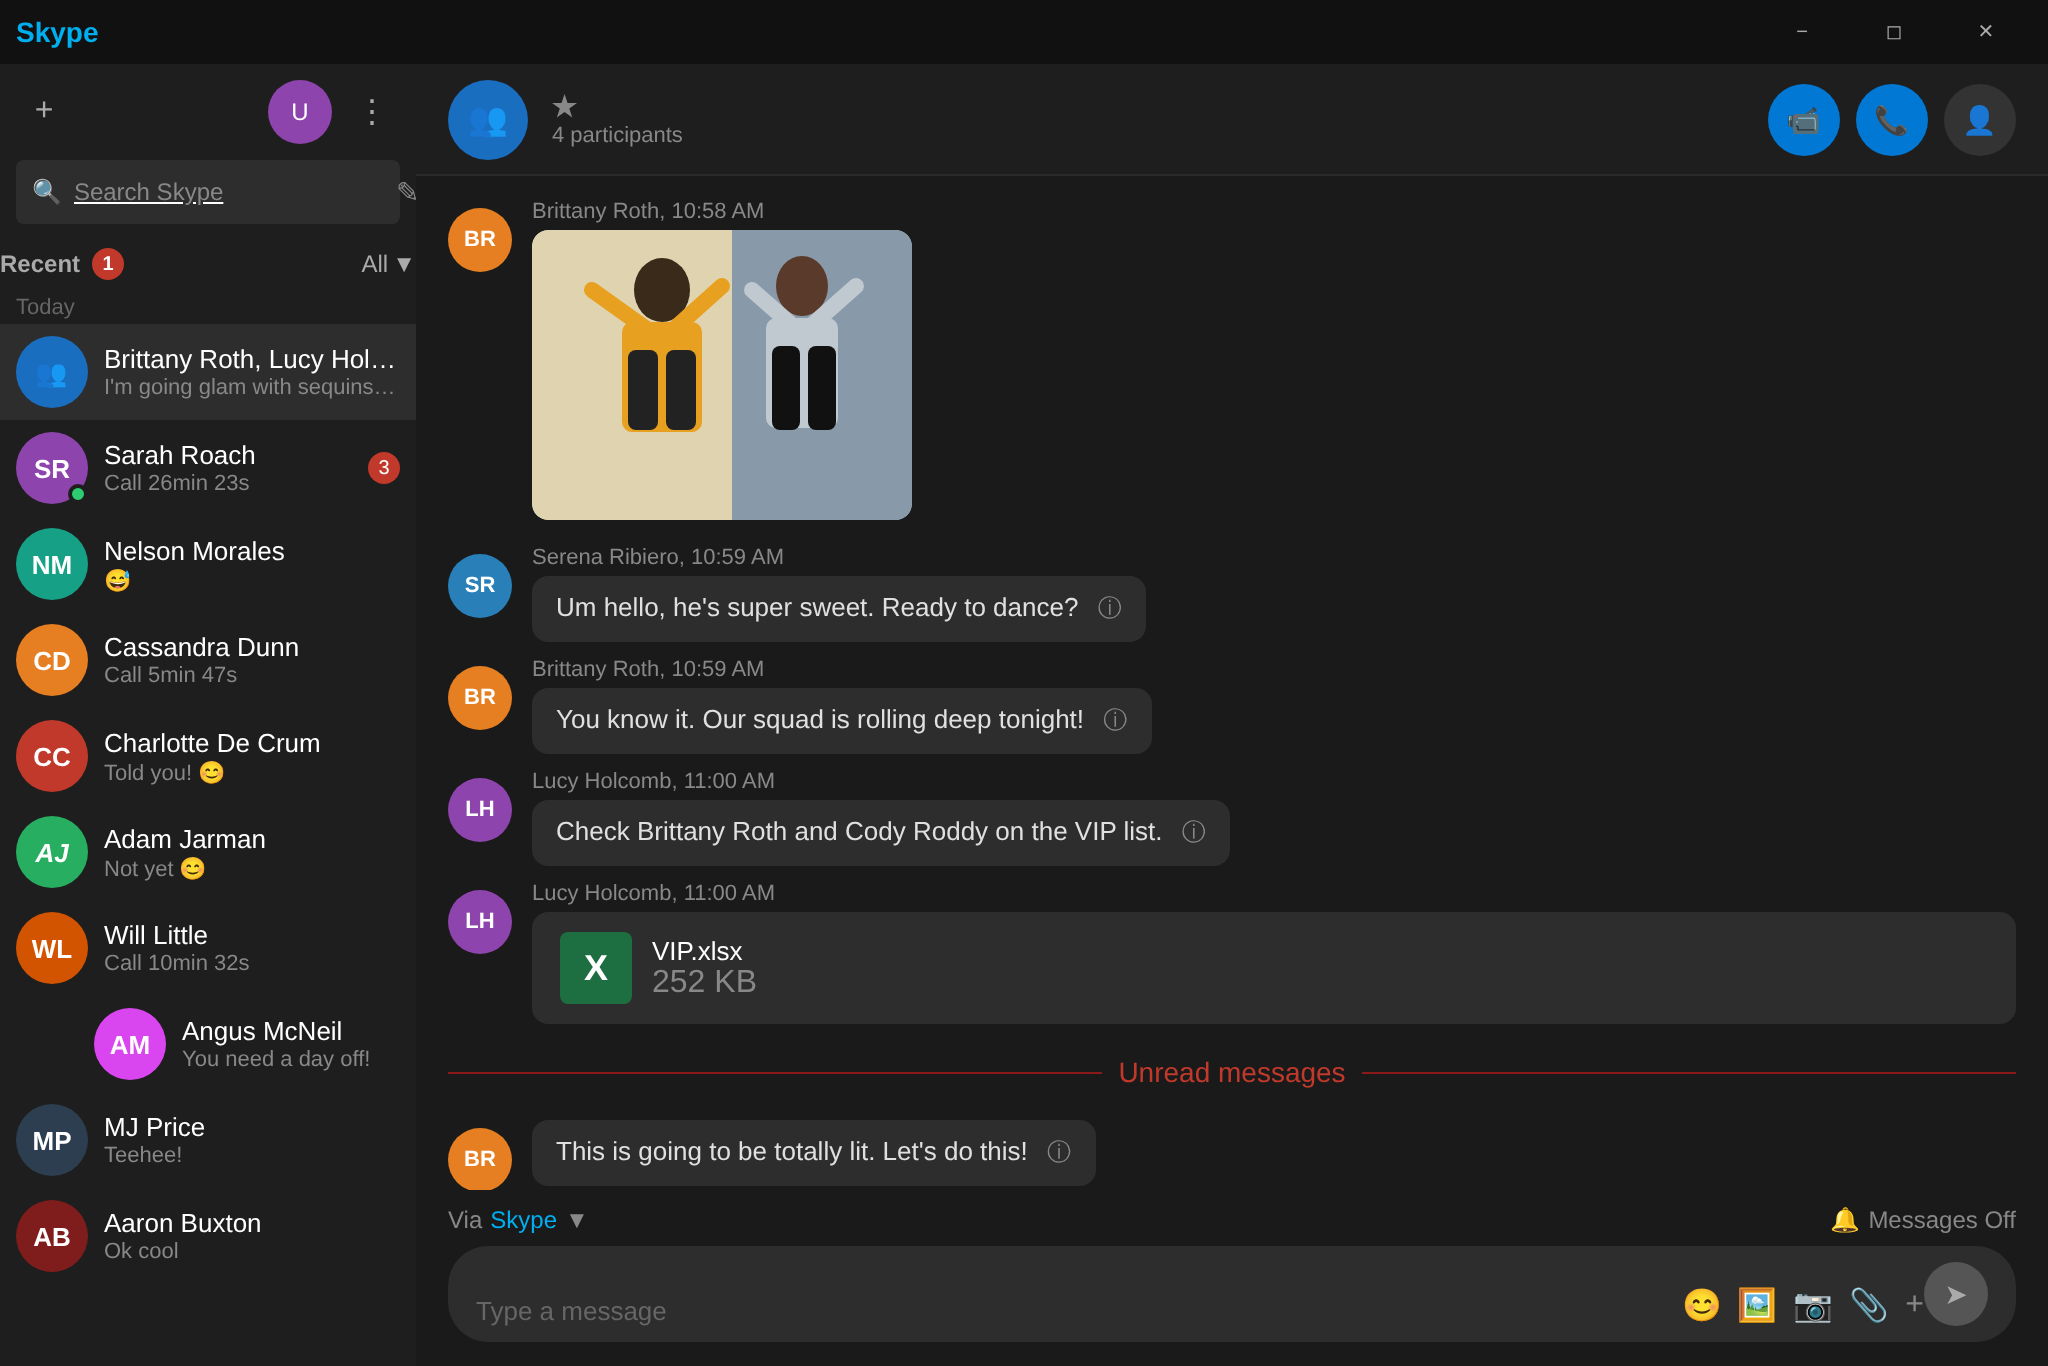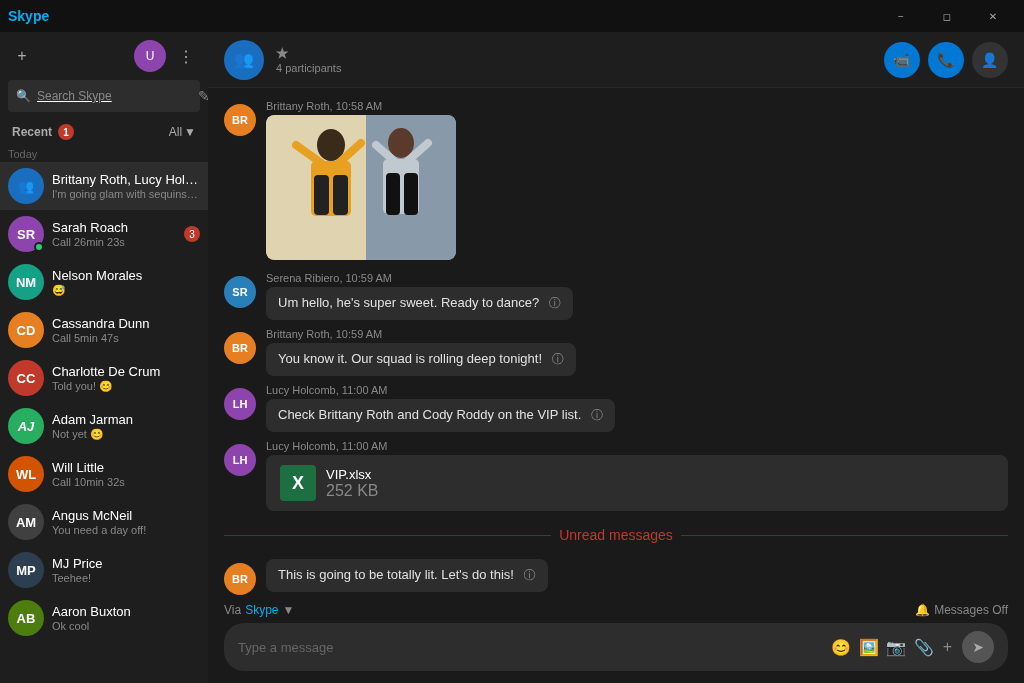--- a/index.html
+++ b/index.html
@@ -23,21 +23,21 @@
     .grid-btn { width: 28px; height: 28px; display: flex; align-items: center; justify-content: center; color: #aaa; cursor: pointer; }
 
     
     .search-bar { display: flex; align-items: center; margin: 0 8px 8px; background: #2d2d2d; border-radius: 4px; padding: 4px 8px; gap: 6px; }
     .search-input { background: none; border: none; color: #fff; font-size: 12px; flex: 1; outline: none; text-decoration: underline; }
     .search-input::placeholder { color: #888; }
     .search-icon { color: #888; font-size: 12px; }
     .compose-btn { width: 24px; height: 24px; display: flex; align-items: center; justify-content: center; color: #888; cursor: pointer; font-size: 14px; }
 
     
-    .recent-header { display: flex; align-items: center; justify-content: space-between; padding: 4px 12px; }
+    .recent-header { display: flex; align-items: center; justify-content: space-between; padding: 4px 0; }
     .recent-label { font-size: 12px; color: #aaa; font-weight: 600; display: flex; align-items: center; gap: 6px; }
     .badge-red { background: #c0392b; color: #fff; font-size: 10px; border-radius: 50%; width: 16px; height: 16px; display: flex; align-items: center; justify-content: center; }
     .all-btn { font-size: 12px; color: #aaa; cursor: pointer; display: flex; align-items: center; gap: 2px; }
     .today-label { font-size: 11px; color: #666; padding: 4px 8px 2px; }
 
     
     .contact-list { flex: 1; overflow-y: auto; }
     .contact-list::-webkit-scrollbar { width: 4px; }
     .contact-list::-webkit-scrollbar-track { background: transparent; }
     .contact-list::-webkit-scrollbar-thumb { background: #444; border-radius: 2px; }
@@ -46,23 +46,23 @@
     .contact-item.active { background: #2d2d2d; }
     .contact-avatar { width: 36px; height: 36px; border-radius: 50%; flex-shrink: 0; display: flex; align-items: center; justify-content: center; font-size: 13px; font-weight: 600; color: #fff; position: relative; }
     .contact-avatar.group { background: #1a6ebf; }
     .contact-avatar.a1 { background: #8e44ad; }
     .contact-avatar.a2 { background: #2980b9; }
     .contact-avatar.a3 { background: #16a085; }
     .contact-avatar.a4 { background: #e67e22; }
     .contact-avatar.a5 { background: #c0392b; }
     .contact-avatar.a6 { background: #27ae60; font-style: italic; }
     .contact-avatar.a7 { background: #d35400; }
-    .contact-avatar.a8 { background: #404040; }
+    .contact-avatar.a8 { background: #d946ef; margin-left: 39px; }
     .contact-avatar.a9 { background: #2c3e50; }
-    .contact-avatar.a10 { background: #4d7c0f; text-align: right; }
+    .contact-avatar.a10 { background: #7f1d1d; text-align: right; }
     .status-dot { width: 10px; height: 10px; border-radius: 50%; background: #2ecc71; border: 2px solid #1e1e1e; position: absolute; bottom: 0; right: 0; }
     .contact-info { flex: 1; min-width: 0; }
     .contact-name { font-size: 13px; color: #fff; white-space: nowrap; overflow: hidden; text-overflow: ellipsis; }
     .contact-preview { font-size: 11px; color: #888; white-space: nowrap; overflow: hidden; text-overflow: ellipsis; margin-top: 1px; }
     .contact-badge { background: #c0392b; color: #fff; font-size: 10px; border-radius: 50%; width: 16px; height: 16px; display: flex; align-items: center; justify-content: center; flex-shrink: 0; }
 
     
     .chat-area { flex: 1; display: flex; flex-direction: column; background: #1a1a1a; }
 
     
@@ -102,21 +102,21 @@
     .file-info { display: flex; flex-direction: column; }
     .file-name { font-size: 13px; color: #fff; }
     .file-size { font-size: 16px; color: #888; }
 
     
     .input-area { padding: 8px 16px 12px; background: #1a1a1a; flex-shrink: 0; }
     .via-bar { display: flex; align-items: center; justify-content: space-between; margin-bottom: 6px; }
     .via-label { font-size: 12px; color: #888; display: flex; align-items: center; gap: 4px; cursor: pointer; }
     .via-skype { color: #00aff0; }
     .msg-off { font-size: 12px; color: #888; display: flex; align-items: center; gap: 4px; }
-    .input-box { background: #2d2d2d; border-radius: 20px; display: flex; align-items: center; padding: 8px 14px; gap: 10px; }
+    .input-box { background: #2d2d2d; border-radius: 20px; display: flex; align-items: flex-end; padding: 8px 14px; }
     .input-text { flex: 1; background: none; border: none; color: #fff; font-size: 13px; outline: none; }
     .input-text::placeholder { color: #666; }
     .input-actions { display: flex; align-items: center; gap: 8px; }
     .input-action-btn { color: #888; font-size: 16px; cursor: pointer; display: flex; align-items: center; justify-content: center; }
     .send-btn { width: 32px; height: 32px; border-radius: 50%; background: #555; display: flex; align-items: center; justify-content: center; cursor: pointer; }
   </style>
 </head>
 <body>
 
 <div class="titlebar">

